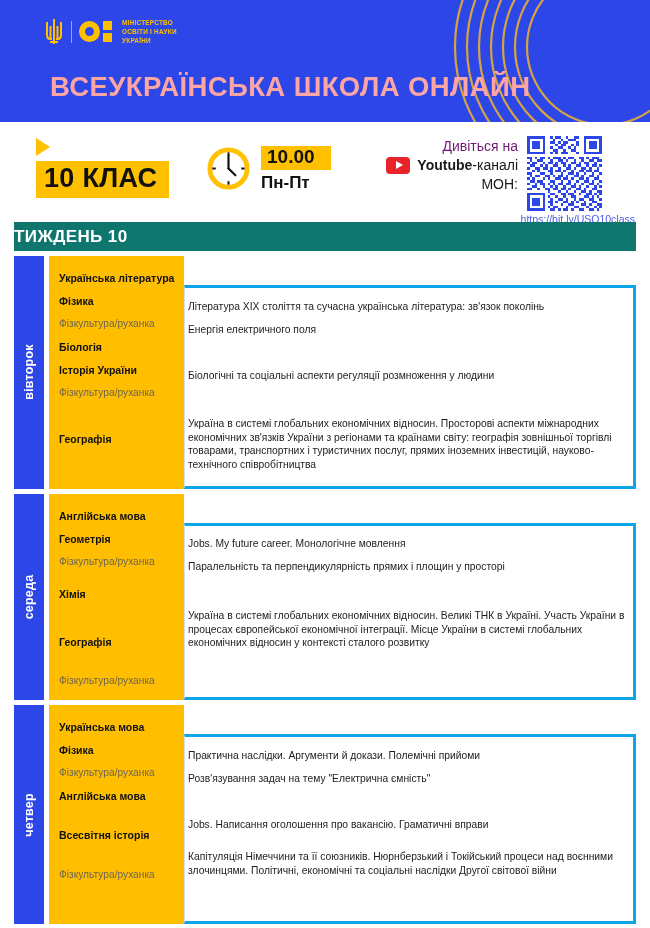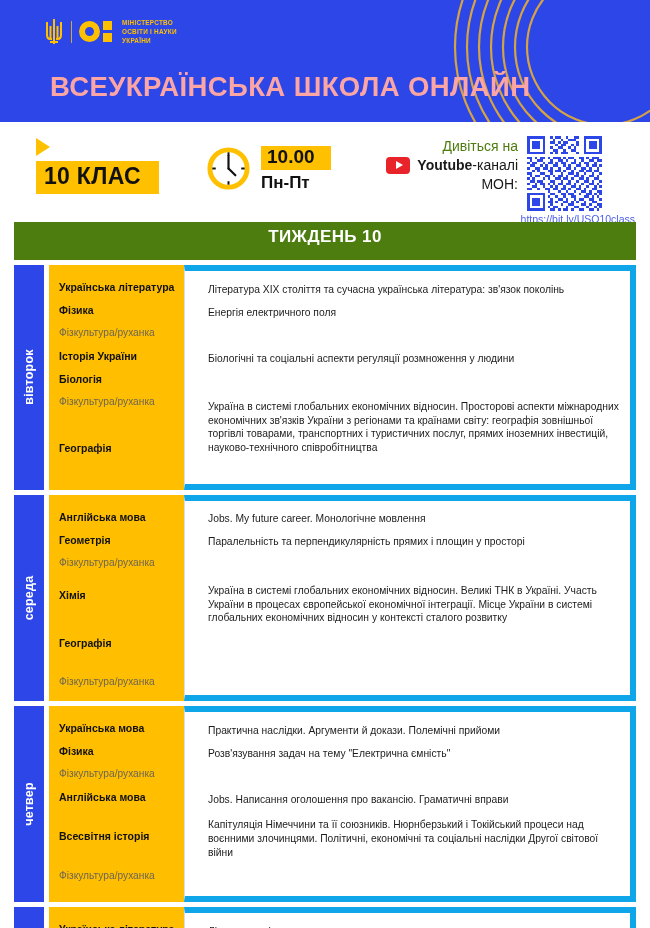--- a/index.html
+++ b/index.html
@@ -70,38 +70,38 @@
     border-top:9px solid transparent;
     border-bottom:9px solid transparent;
   }
   .rozklad-txt {
     font-size:20.5px; font-weight:bold; color:#1a1a1a; letter-spacing:.4px;
   }
   .klas-chip {
     margin-top:5px;
     background:#ffc000;
     display:inline-block;
-    padding:2px 18px 4px 8px;
-    font-size:23px; font-weight:bold; color:#111; letter-spacing:.3px;
+    padding:2px 12px 4px 8px;
+    font-size:27px; font-weight:bold; color:#111; letter-spacing:.3px;
   }
 
   .info-clock { position:absolute; left:205px; top:22px; display:flex; align-items:center; gap:9px; }
   .clock-svg { width:47px; height:47px; }
   .clock-texts { padding-top:2px; }
   .time-chip {
     background:#ffc000; display:inline-block;
     padding:0px 16px 2px 6px;
     font-size:19px; font-weight:bold; color:#111;
   }
   .days-txt { margin-top:3px; font-size:17px; font-weight:bold; color:#111; }
 
   .info-yt { position:absolute; left:370px; top:14px; width:265px; }
   .yt-inner { display:flex; align-items:flex-start; gap:9px; }
   .yt-text-wrap { text-align:right; padding-top:1px; width:148px; }
-  .yt-l1 { font-size:14px; color:#4d7c0f; line-height:1.35; }
+  .yt-l1 { font-size:14px; color:#701a75; line-height:1.35; }
   .yt-l2 { font-size:14px; color:#1a1a1a; line-height:1.35; display:flex; align-items:center; justify-content:flex-end; gap:7px;}
   .yt-l2 b { font-weight:bold; }
   .yt-icon {
     width:24px;height:17px;border-radius:4px;background:#e8232a;
     display:inline-flex;align-items:center;justify-content:center;flex:none;
   }
   .yt-icon::after{
     content:"";width:0;height:0;
     border-left:7px solid #fff;
     border-top:4.5px solid transparent;
@@ -110,23 +110,22 @@
   }
   .yt-l3 { font-size:14px; color:#1a1a1a; line-height:1.35; }
   .qr { width:75px; height:75px; flex:none; }
   .yt-url {
     margin-top:2px; text-align:right; font-size:10.5px; color:#4a5de8;
   }
 
   
   .sched { position:relative; width:650px; padding:0 14px; }
   .week-bar {
-    background:#4d7c0f; color:#fff;
-    height:38px; line-height:29px;
-    text-align:center;
+    background:#0f766e; color:#fff;
+    height:29px; line-height:29px;
     font-size:17px; font-weight:bold; letter-spacing:.4px;
   }
   .day-block {
     display:flex;
     margin-top:5px;
     align-items:stretch;
   }
   .day-label {
     width:30px; flex:none;
     background:#2c46e8;
@@ -142,23 +141,24 @@
     letter-spacing:.2px;
   }
   .subj-col {
     width:135px; flex:none;
     background:#ffbe00;
     padding:11px 0 7px 10px;
   }
   .desc-col {
     flex:1;
     background:#fff;
-    border:6px solid #0ea5e9;
+    border:3px solid #0ea5e9;
     border-left:1px solid #d5dcf5;
-    padding:7px 8px 7px 23px;
+    padding:7px 8px 7px 3px;
+    margin-top:29px;
   }
   .subj {
     font-size:10.5px; font-weight:bold; color:#111;
     line-height:1.25;
     display:flex; align-items:center;
   }
   .subj.pe { font-weight:normal; color:#6e6550; font-size:10.2px; }
   .desc {
     font-size:10.3px; color:#1c1c1c; line-height:1.33;
     display:flex; align-items:center;
@@ -472,22 +472,22 @@
   <div class="week-bar">ТИЖДЕНЬ 10</div>
   <div id="days-root">
       <div class="day-block">
         <div class="day-label">
           <span>вівторок</span>
         </div>
         <div class="subj-col">
           <div class="subj" style="height: 23px;">Українська література</div>
           <div class="subj" style="height: 23px;">Фізика</div>
           <div class="subj pe" style="height: 23px;">Фізкультура/руханка</div>
+          <div class="subj" style="height: 23px;">Біологія</div>
           <div class="subj" style="height: 23px;">Історія України</div>
-          <div class="subj" style="height: 23px;">Біологія</div>
           <div class="subj pe" style="height: 23px;">Фізкультура/руханка</div>
           <div class="subj" style="height: 68.8px;">Географія</div>
         </div>
         <div class="desc-col">
           <div class="desc" style="height: 23px;">Література XIX століття та сучасна українська література: зв'язок поколінь</div>
           <div class="desc" style="height: 23px;">Енергія електричного поля</div>
           <div class="desc" style="height: 23px;"></div>
           <div class="desc" style="height: 23px;">Біологічні та соціальні аспекти регуляції розмноження у людини</div>
           <div class="desc" style="height: 23px;"></div>
           <div class="desc" style="height: 68.8px;">Україна в системі глобальних економічних відносин. Просторові аспекти міжнародних економічних зв'язків України з регіонами та країнами світу: географія зовнішньої торгівлі товарами, транспортних і туристичних послуг, прямих іноземних інвестицій, науково-технічного співробітництва</div>

